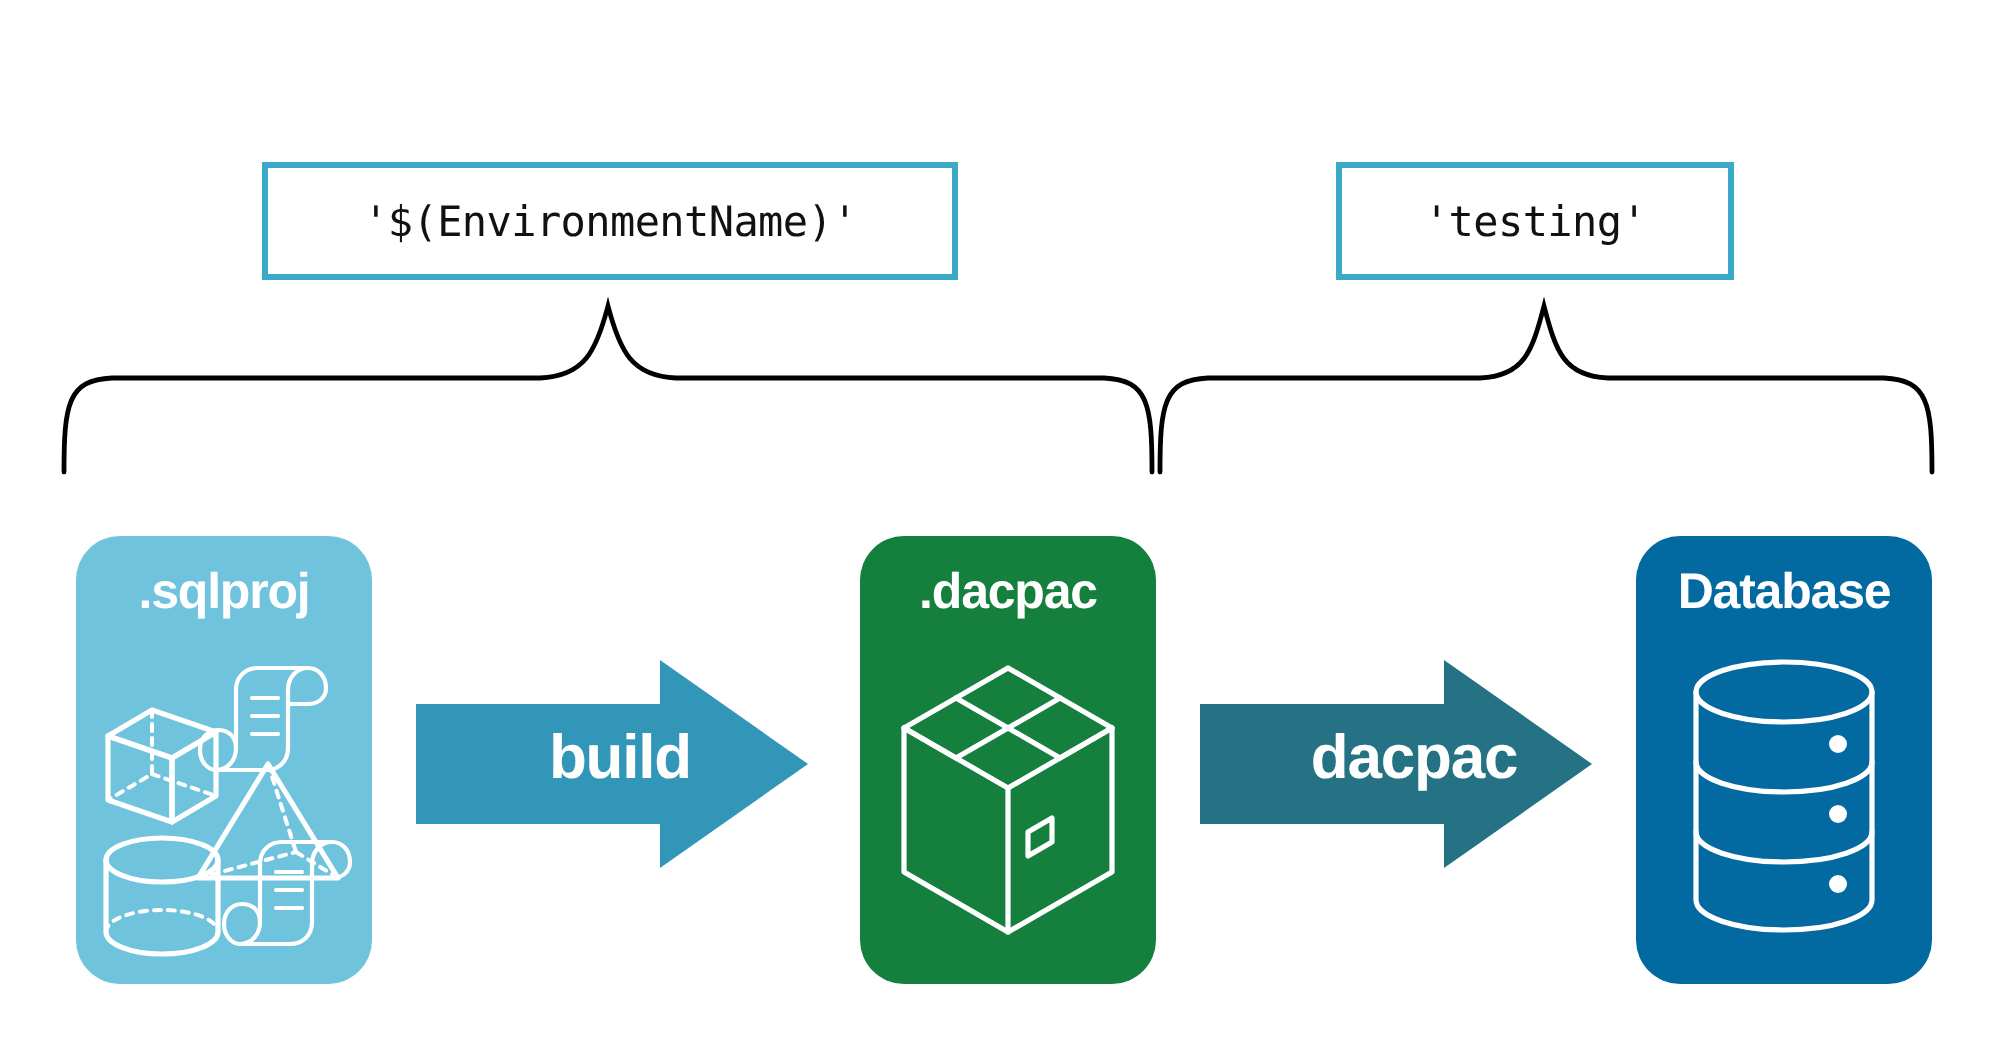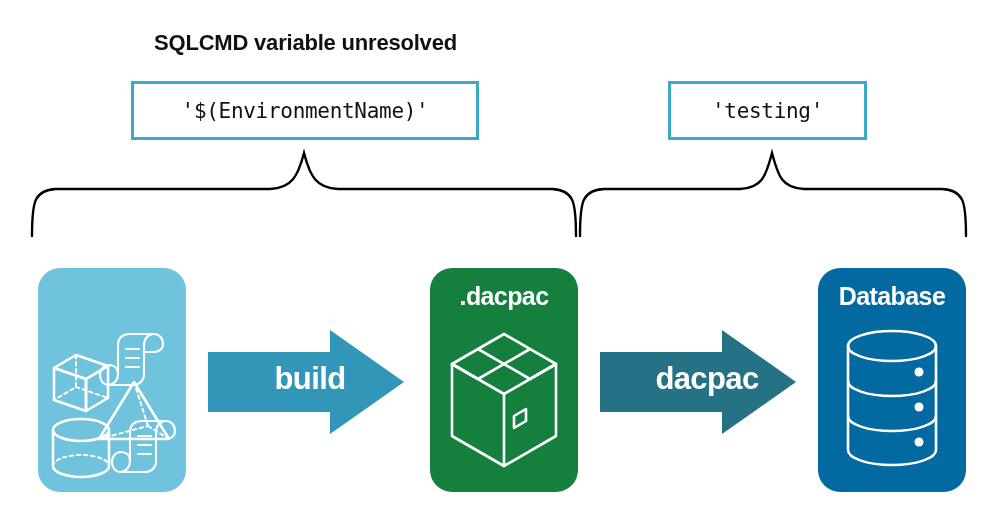--- a/index.html
+++ b/index.html
@@ -148,38 +148,38 @@
     white-space: nowrap;
     padding-left: 28px;
   }
   #label-deploy { width: 158px; }
 </style>
 </head>
 <body>
 
 <div id="canvas">
 
-  <div id="title-left" class="section-title">SQLCMD variable unresolved</div>
 
 
   <div id="code-left" class="code-box">'$(EnvironmentName)'</div>
 
   <div id="code-right" class="code-box">'testing'</div>
 
   <svg id="brace-left" class="brace-svg" width="548" height="84" viewBox="0 0 548 84">
     <path class="brace-path" d="M2,84 C2,50 4,38 26,37 L240,37 C262,36 268,24 274,1
          C280,24 286,36 308,37 L522,37 C544,38 546,50 546,84"></path>
   </svg>
 
   <svg id="brace-right" class="brace-svg" width="390" height="84" viewBox="0 0 390 84">
     <path class="brace-path" d="M2,84 C2,50 4,38 26,37 L162,37 C184,36 188,24 194,1
          C200,24 204,36 226,37 L364,37 C386,38 388,50 388,84"></path>
   </svg>
 
   <div id="card-sqlproj" class="card">
+    <div class="card-label">.sqlproj</div>
     <div class="card-art">
       <svg width="148" height="168" viewBox="0 0 148 168">
 
         <g>
           <path class="ln" d="M16,48 L38,35 L70,46 L48,59 Z"></path>
           <path class="ln" d="M16,48 L16,80 L48,91 L48,59 Z"></path>
           <path class="ln" d="M48,59 L70,46 L70,78 L48,91 Z"></path>
           <path class="ln-dash" d="M38,35 L38,67 L16,80"></path>
           <path class="ln-dash" d="M38,67 L70,78"></path>
         </g>

